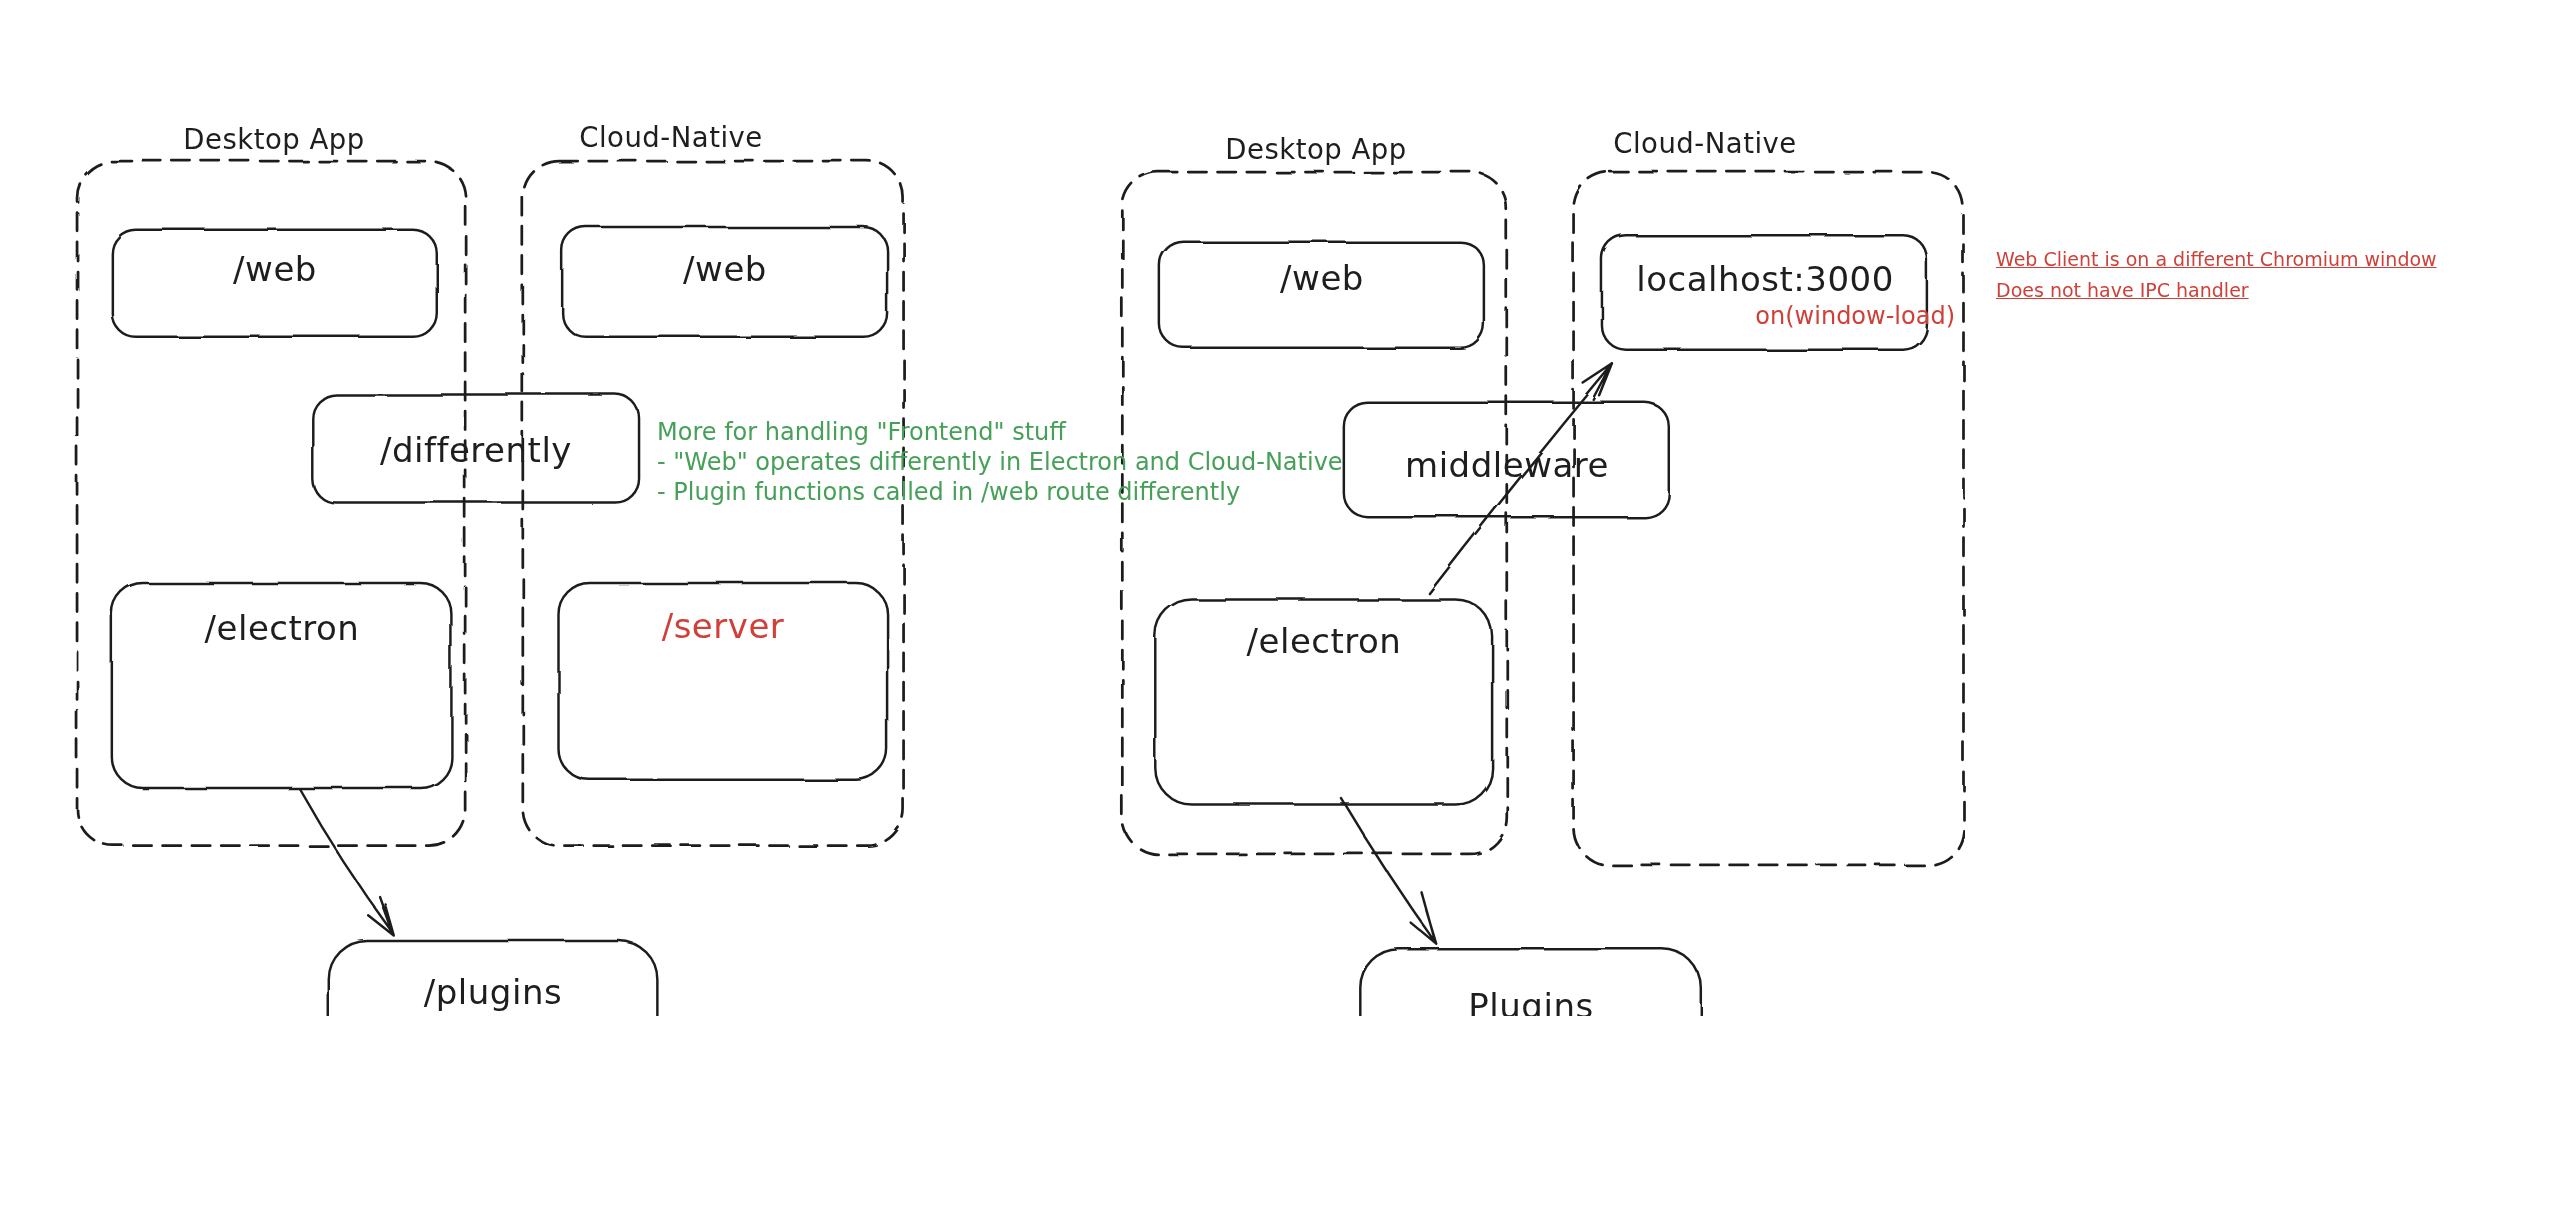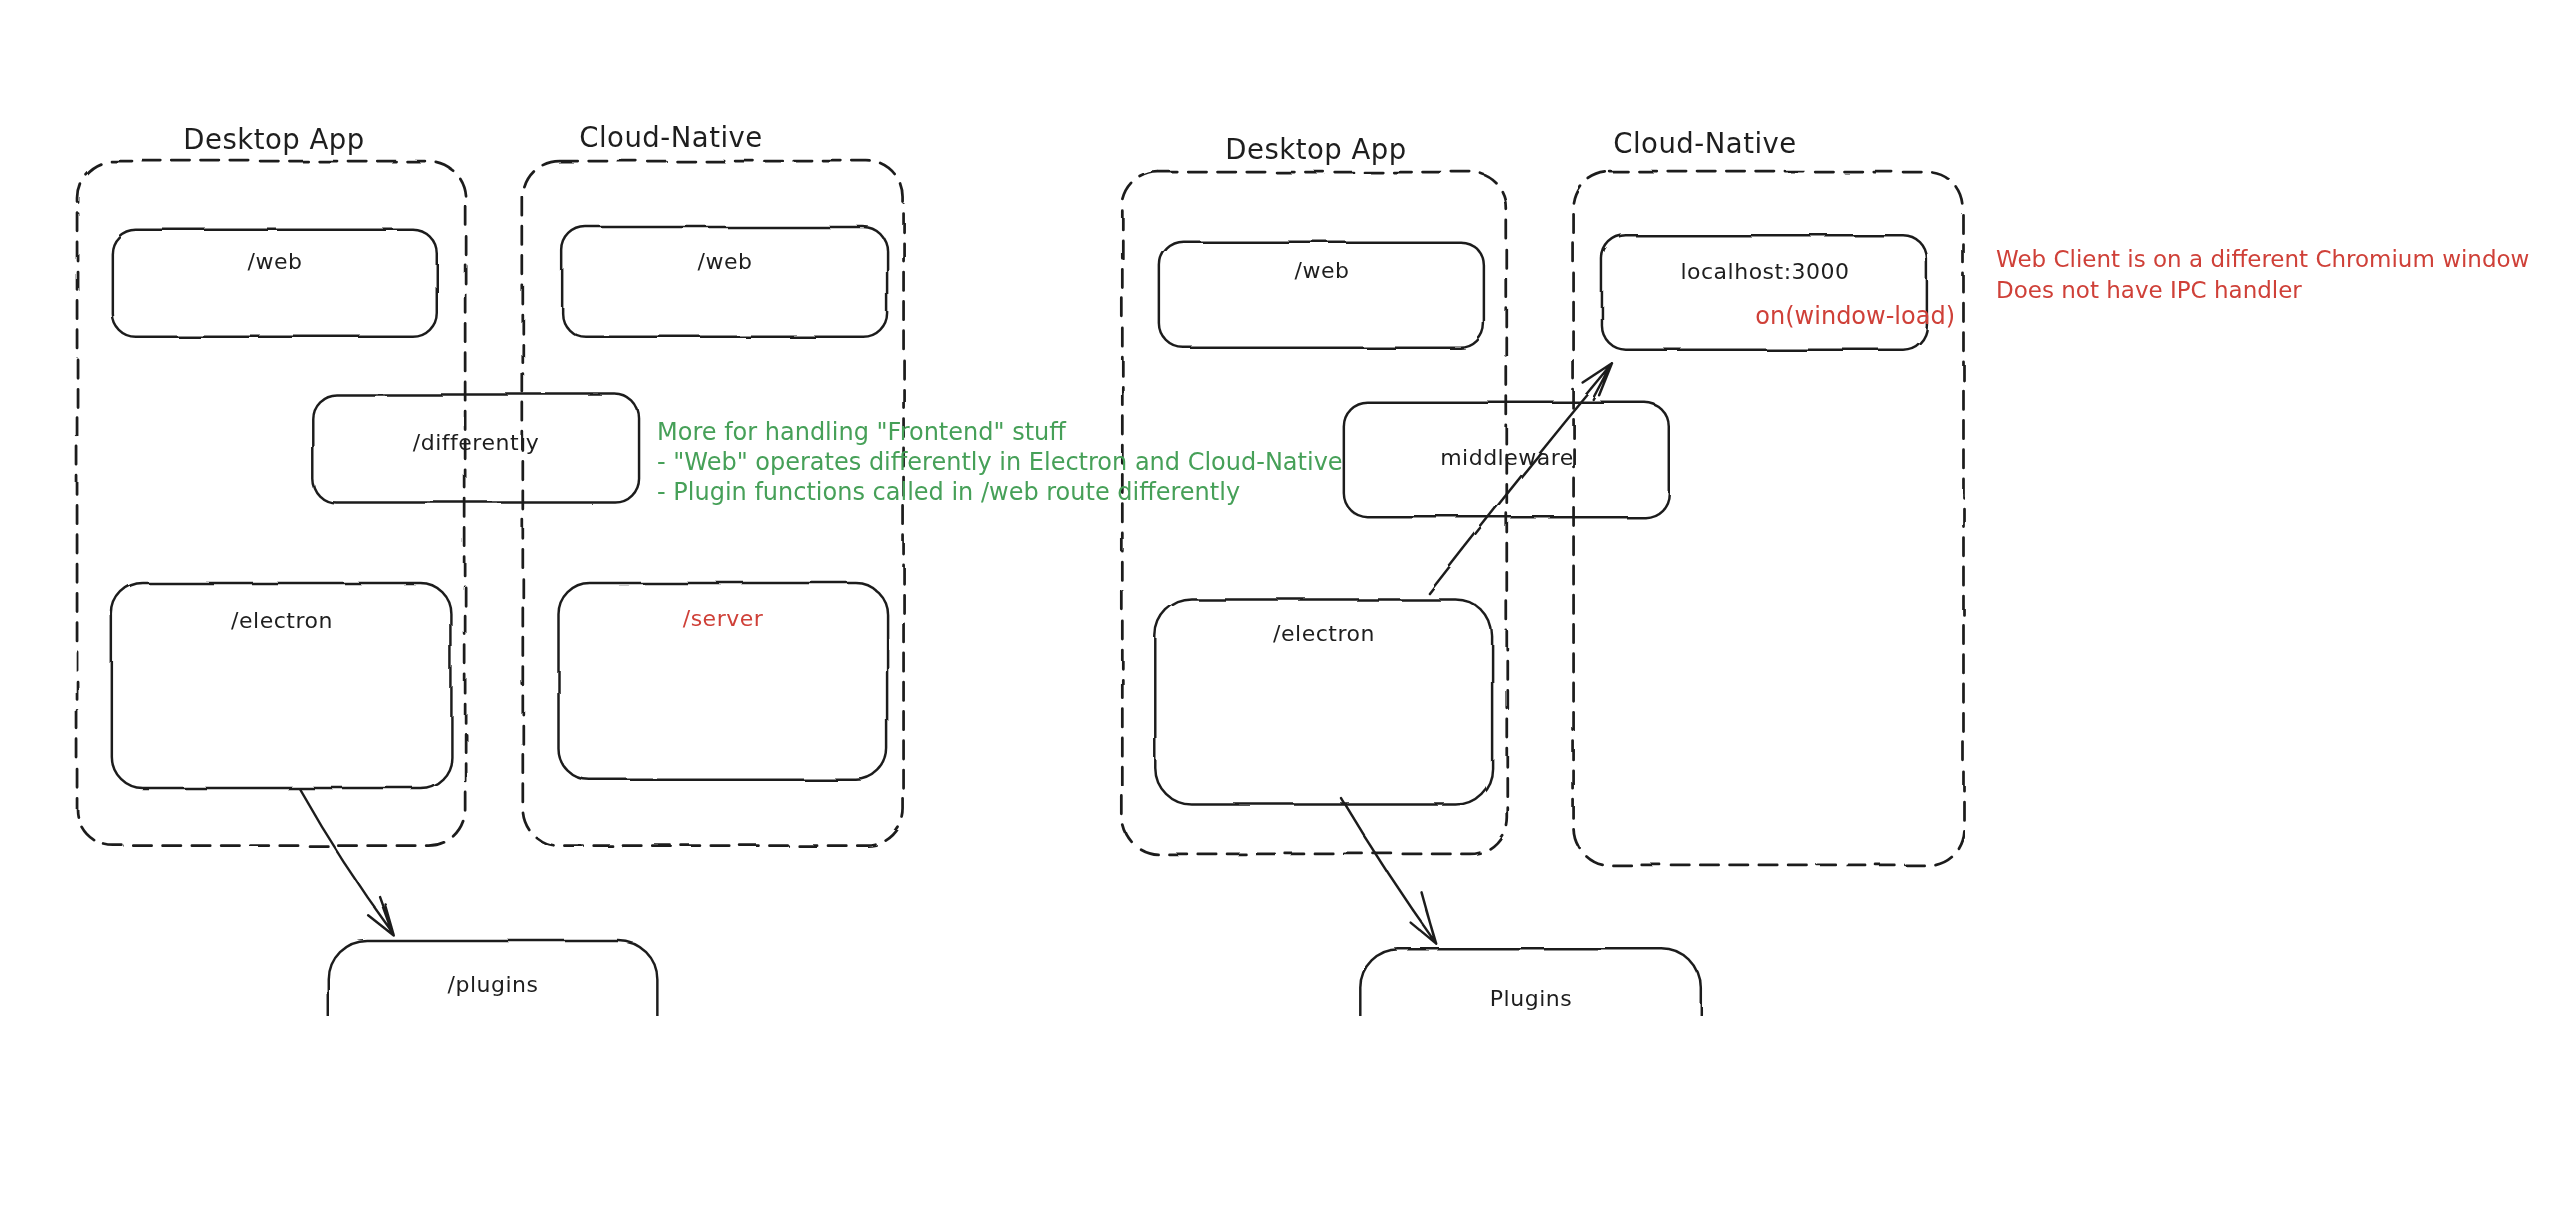--- a/index.html
+++ b/index.html
@@ -25,21 +25,21 @@
   }
   .solid{
     fill:none;stroke:var(--ink);stroke-width:2.7;
   }
   .arrow{
     fill:none;stroke:var(--ink);stroke-width:2.7;stroke-linecap:round;
   }
   .label{
     position:absolute;
     transform:translateX(-50%);
-    font-size:22px;
+    font-size:34px;
     letter-spacing:0.5px;
     white-space:nowrap;
     color:var(--ink);
   }
   .title{
     position:absolute;
     transform:translateX(-50%);
     font-size:27.5px;
     letter-spacing:0.5px;
     white-space:nowrap;
@@ -50,22 +50,23 @@
     position:absolute;
     white-space:nowrap;
   }
   .note-green{
     color:var(--green);
     font-size:24px;
     line-height:30px;
   }
   .note-red{
     color:var(--red);
-    font-size:23px;
+    font-size:19px;
     line-height:31px;
+    text-decoration:underline;
   }
   .event-label{
     position:absolute;
     transform:translateX(-100%);
     font-size:24px;
     white-space:nowrap;
     color:var(--red);
     margin-left:48px;
   }
 </style>

